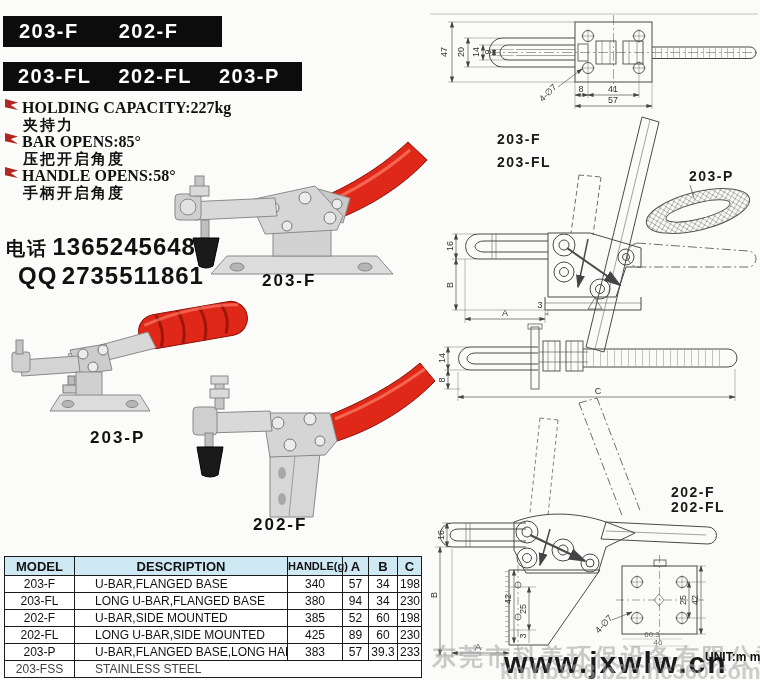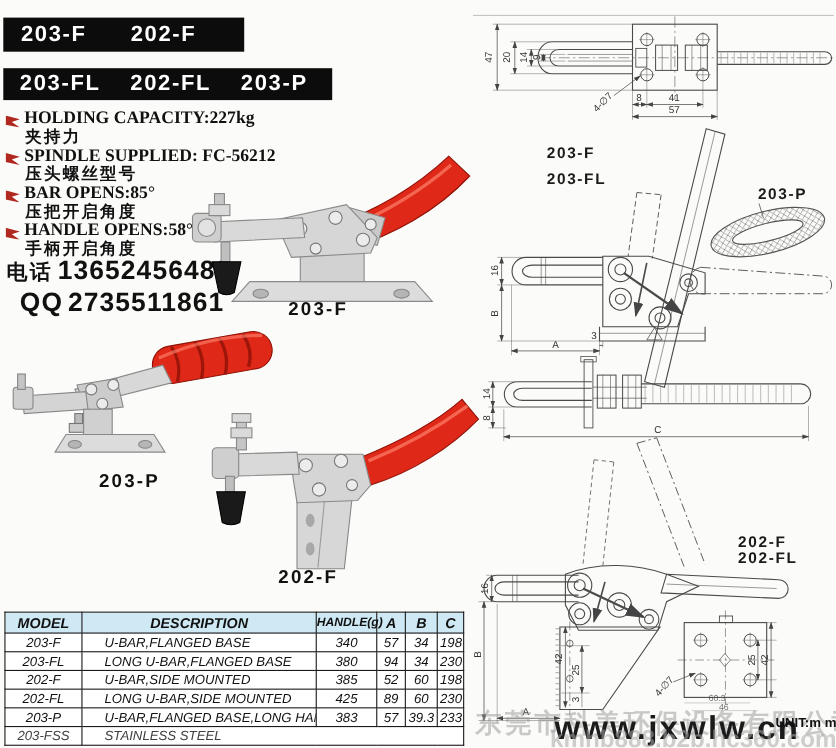--- a/index.html
+++ b/index.html
@@ -13,21 +13,21 @@
     position:absolute;background:#0c0c0c;color:#fff;
     display:flex;align-items:center;font-weight:bold;
     font-size:20px;letter-spacing:1.5px;
   }
   #bar1{left:3px;top:16px;width:203px;height:31px;padding-left:16px;gap:40px;}
   #bar2{left:3px;top:62px;width:284px;height:29px;padding-left:15px;gap:27px;}
   
   .specs{position:absolute;left:5px;top:99px;width:300px;}
   .spec-item{margin:0 0 0 0;}
   .spec-en{
-    display:flex;align-items:flex-end;
+    display:flex;align-items:flex-start;
     font-family:"Liberation Serif",serif;font-weight:bold;
     font-size:16px;line-height:17px;white-space:nowrap;
   }
   .bullet{
     width:13px;height:11px;background:#b0281f;margin-right:4px;flex:none;
     clip-path:polygon(0 0,100% 32%,44% 54%,100% 100%,0 76%);
   }
   .spec-cn{
     font-weight:bold;font-size:15px;line-height:17px;
     padding-left:18px;letter-spacing:2px;
@@ -38,21 +38,21 @@
   .cn-label{font-size:19px;font-weight:bold;letter-spacing:2px;}
   .big-num{font-size:24px;font-weight:bold;letter-spacing:1px;}
   .contact-l2{line-height:26px;padding-left:12px;}
   
   .photo-label{position:absolute;z-index:2;font-weight:bold;font-size:17px;letter-spacing:2px;}
   .draw-label{position:absolute;z-index:2;font-weight:bold;font-size:14px;letter-spacing:1.5px;color:#1a1a1a;}
   .photo{position:absolute;z-index:1;}
   
   table.spec{
     position:absolute;left:4px;top:556px;width:417px;z-index:2;
-    border-collapse:collapse;font-size:12px;table-layout:fixed;background:#fff;font-style:italic;
+    border-collapse:collapse;font-size:12px;table-layout:fixed;background:#fff;
   }
   table.spec th{
     background:#cfe9f4;border:1px solid #1a1a1a;height:18px;
     font-size:13px;padding:0;font-weight:bold;
   }
   table.spec th.tight{font-size:11px;}
   table.spec td{
     border:1px solid #1a1a1a;height:16px;text-align:center;
     padding:0 2px;overflow:hidden;white-space:nowrap;
   }
@@ -82,27 +82,20 @@
     <span>203-P</span>
   </div>
 
   <div class="specs">
     <div class="spec-item">
       <div class="spec-en">
           <span class="bullet"></span>
           <span>HOLDING CAPACITY:227kg</span>
         </div>
       <div class="spec-cn">夹持力</div>
-    </div>
-    <div class="spec-item">
-      <div class="spec-en">
-          <span class="bullet"></span>
-          <span>SPINDLE SUPPLIED: FC-56212</span>
-        </div>
-      <div class="spec-cn">压头螺丝型号</div>
     </div>
     <div class="spec-item">
       <div class="spec-en">
           <span class="bullet"></span>
           <span>BAR OPENS:85°</span>
         </div>
       <div class="spec-cn">压把开启角度</div>
     </div>
     <div class="spec-item">
       <div class="spec-en">

